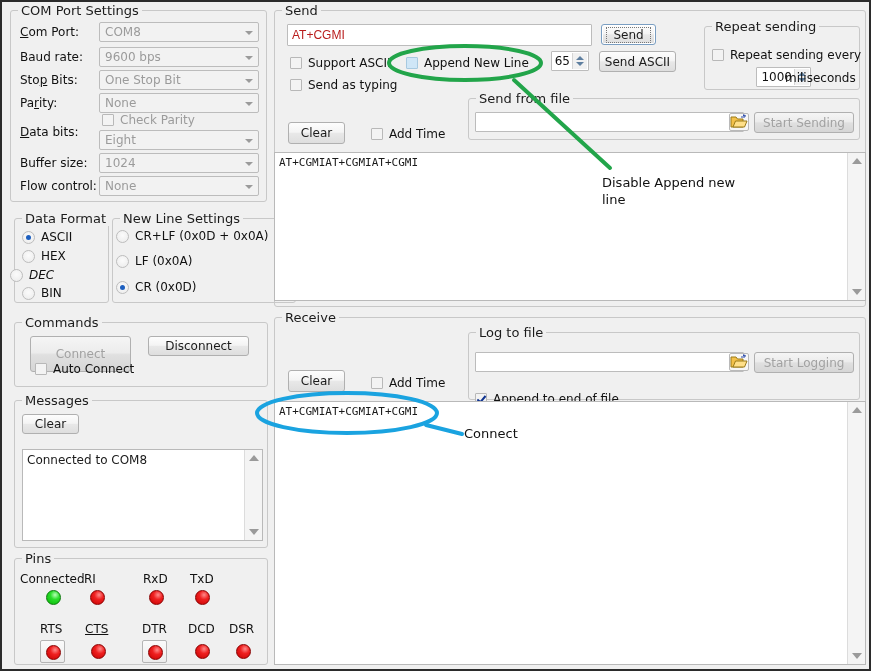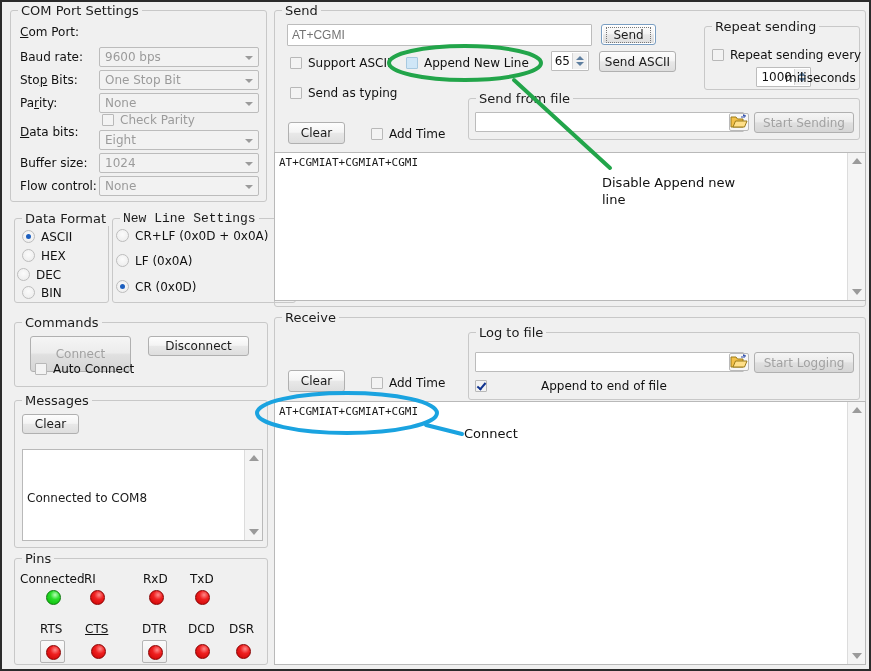--- a/index.html
+++ b/index.html
@@ -60,21 +60,21 @@
     border-top:4px solid #9b9b9b;
   }
   
   .tin{
     position:absolute;box-sizing:border-box;
     border:1px solid #bcbcbc;
     background:#fff;
     font-size:12px;
     line-height:19px;
     padding-left:4px;
-    color:#737373;
+    color:#b91c1c;
     overflow:hidden;white-space:nowrap;
     border-radius:1px;
   }
   
   .btn{
     position:absolute;box-sizing:border-box;
     border:1px solid #b0b0b0;
     border-radius:3px;
     background:linear-gradient(to bottom,#fdfdfd 0%,#f4f4f4 46%,#e8e8e8 52%,#dedede 100%);
     font-size:12px;
@@ -104,21 +104,21 @@
   }
   .cb.hl{background:#cfe6f7;border-color:#a7c9e0;}
   .cb.checked:after{
     content:"";position:absolute;left:3px;top:0px;
     width:3px;height:7px;border:solid #10338f;border-width:0 2px 2px 0;
     transform:rotate(40deg);
   }
   .cbwrap .txt{margin-left:6px;font-size:12px;color:#111;}
   .cbwrap.dis .txt{color:#111;}
   
-  .rbwrap{position:absolute;display:flex;align-items:flex-start;white-space:nowrap;}
+  .rbwrap{position:absolute;display:flex;align-items:flex-end;white-space:nowrap;}
   .rb{
     width:13px;height:13px;border-radius:50%;
     box-sizing:border-box;border:1px solid #bdbdbd;
     background:radial-gradient(circle at 50% 40%,#fbfbfb,#eaeaea);
     display:inline-block;position:relative;flex:0 0 auto;
   }
   .rb.on:after{
     content:"";position:absolute;left:3px;top:3px;width:5px;height:5px;
     border-radius:50%;background:#1d5fbf;
   }
@@ -191,20 +191,24 @@
 </style>
 </head>
 <body>
 
 <div class="app">
 
   <div class="grp" style="left:8px;top:8px;width:257px;height:192px;">
     <div class="grp-title">COM Port Settings</div>
   </div>
   <div class="lbl" style="left:18px;top:23px;"><u>C</u>om Port:</div>
+  <div class="combo" style="left:97px;top:20px;width:160px;">
+    <span>COM8</span>
+    <span class="arrow"></span>
+  </div>
 
   <div class="lbl" style="left:18px;top:48px;">Baud rate:</div>
   <div class="combo" style="left:97px;top:45px;width:160px;">
     <span>9600 bps</span>
     <span class="arrow"></span>
   </div>
 
   <div class="lbl" style="left:18px;top:71px;">Sto<u>p</u> Bits:</div>
   <div class="combo" style="left:97px;top:68px;width:160px;">
     <span>One Stop Bit</span>
@@ -244,30 +248,30 @@
     <div class="grp-title">Data Format</div>
   </div>
   <div class="rbwrap" style="left:20px;top:228px;">
     <span class="rb on"></span>
     <span class="txt">ASCII</span>
   </div>
   <div class="rbwrap" style="left:20px;top:247px;">
     <span class="rb"></span>
     <span class="txt">HEX</span>
   </div>
-  <div class="rbwrap" style="left:15px;top:266px;">
+  <div class="rbwrap" style="left:8px;top:266px;font-style:italic;">
     <span class="rb"></span>
     <span class="txt">DEC</span>
   </div>
   <div class="rbwrap" style="left:20px;top:284px;">
     <span class="rb"></span>
     <span class="txt">BIN</span>
   </div>
 
-  <div class="grp" style="left:110px;top:216px;width:184px;height:85px;font-family:Liberation Mono, monospace;">
+  <div class="grp" style="left:110px;top:216px;width:184px;height:85px;">
     <div class="grp-title">New Line Settings</div>
   </div>
   <div class="rbwrap" style="left:114px;top:227px;">
     <span class="rb"></span>
     <span class="txt">CR+LF (0x0D + 0x0A)</span>
   </div>
   <div class="rbwrap" style="left:114px;top:252px;">
     <span class="rb"></span>
     <span class="txt">LF (0x0A)</span>
   </div>
@@ -290,21 +294,21 @@
     <span class="txt">Auto Connect</span>
   </div>
 
   <div class="grp" style="left:12px;top:398px;width:254px;height:148px;">
     <div class="grp-title">Messages</div>
   </div>
   <div class="btn" style="left:20px;top:412px;width:57px;height:20px;">
     <span>Clear</span>
   </div>
   <div class="ta" style="left:20px;top:447px;width:241px;height:92px;">
-    <div class="content" style="font-family:'DejaVu Sans','Liberation Sans',sans-serif;font-size:12px;margin-top:38px;">Connected to COM8</div>
+    <div class="content" style="font-family:'DejaVu Sans','Liberation Sans',sans-serif;font-size:12px;">Connected to COM8</div>
     <div class="sbar">
       <div class="ar up"></div>
       <div class="ar dn"></div>
     </div>
   </div>
 
   <div class="grp" style="left:12px;top:556px;width:254px;height:107px;">
     <div class="grp-title">Pins</div>
   </div>
 
@@ -349,21 +353,21 @@
     <span class="inner">Send</span>
   </div>
   <div class="btn" style="left:597px;top:49px;width:77px;height:21px;">
     <span>Send ASCII</span>
   </div>
 
   <div class="cbwrap" style="left:288px;top:54px;">
     <span class="cb"></span>
     <span class="txt">Support ASCII</span>
   </div>
-  <div class="cbwrap" style="left:288px;top:84px;">
+  <div class="cbwrap" style="left:288px;top:76px;">
     <span class="cb"></span>
     <span class="txt">Send as typing</span>
   </div>
 
   <div class="cbwrap" style="left:404px;top:54px;">
     <span class="cb hl"></span>
     <span class="txt">Append New Line</span>
   </div>
 
   <div class="spin" style="left:549px;top:49px;width:38px;">
@@ -442,21 +446,21 @@
     <svg width="18" height="16" viewBox="0 0 18 16" style="display:block;">
       <path d="M1 13 L1 3 L6 3 L7.5 5 L13 5 L13 13 Z" fill="#f3c14a" stroke="#9a7a18" stroke-width="1"></path>
       <path d="M3 13 L5.5 7 L17 7 L14.5 13 Z" fill="#ffe08a" stroke="#9a7a18" stroke-width="1"></path>
       <path d="M11 3 L15 3 L15 1" fill="none" stroke="#2a49a8" stroke-width="1"></path>
       <path d="M13 0.2 L16 1.2 L13 2.2 Z" fill="#2a49a8"></path>
     </svg>
   </div>
   <div class="btn disabled" style="left:752px;top:350px;width:100px;height:21px;">
     <span>Start Logging</span>
   </div>
-  <div class="cbwrap" style="left:473px;top:377px;gap:48px;">
+  <div class="cbwrap" style="left:473px;top:390px;">
     <span class="cb checked"></span>
     <span class="txt">Append to end of file</span>
   </div>
 
   <div class="ta" style="left:272px;top:399px;width:592px;height:264px;">
     <div class="content">AT+CGMIAT+CGMIAT+CGMI</div>
     <div class="sbar">
       <div class="ar up"></div>
       <div class="ar dn"></div>
     </div>

